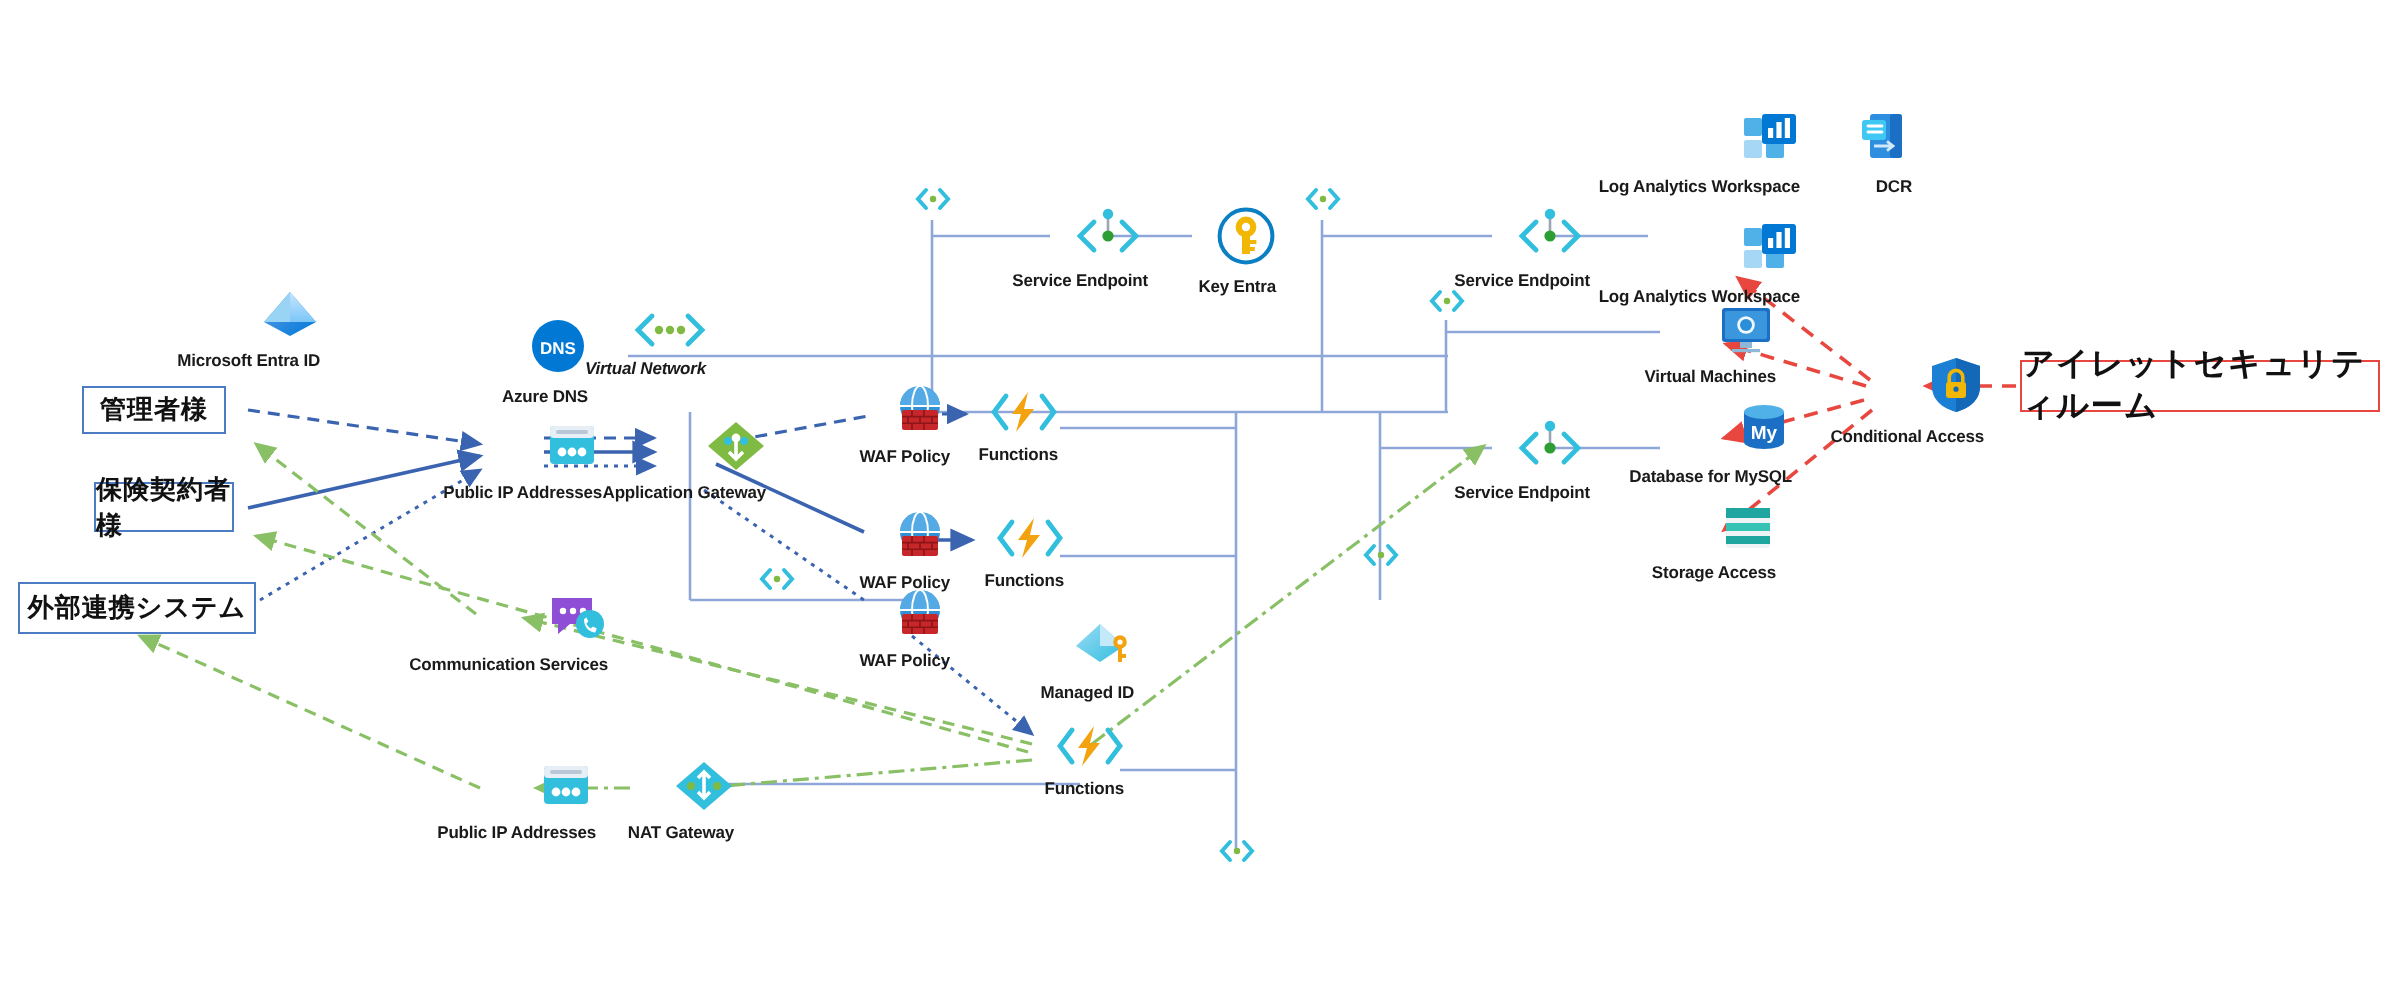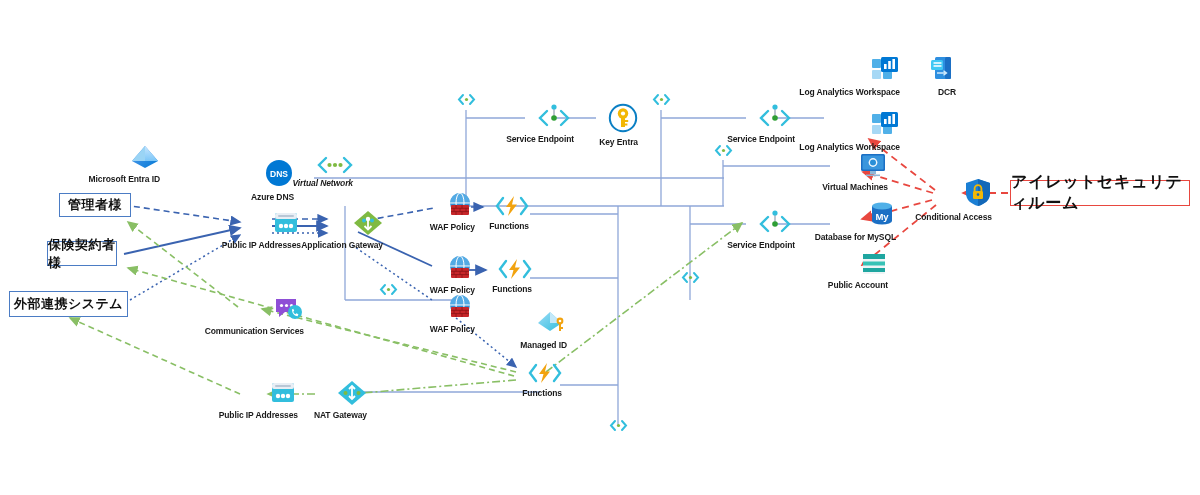--- a/index.html
+++ b/index.html
@@ -131,21 +131,21 @@
 
     <g stroke="#e8473f" stroke-width="1.8" fill="none" stroke-dasharray="7,5">
       <path d="M935,190 L869,139" marker-end="url(#ah-red)"></path>
       <path d="M933,193 L863,172" marker-end="url(#ah-red)"></path>
       <path d="M932,200 L862,219" marker-end="url(#ah-red)"></path>
       <path d="M936,205 L862,265" marker-end="url(#ah-red)"></path>
       <path d="M1008,193 L963,193" marker-end="url(#ah-red)"></path>
     </g>
   </svg>
 
-  <div class="actor" style="left:59px;top:193px;width:72px;height:24px;">管理者様</div>
+  <div class="actor" style="left:41px;top:193px;width:72px;height:24px;">管理者様</div>
   <div class="actor" style="left:47px;top:241px;width:70px;height:25px;">保険契約者様</div>
   <div class="actor" style="left:9px;top:291px;width:119px;height:26px;text-align:center;">外部連携システム</div>
 
   <div class="callout" style="left:1010px;top:180px;width:180px;height:26px;">アイレットセキュリティルーム</div>
 
   <div class="node" style="left:52px;top:144px;width:108px;">
     <span class="ic">
       <svg width="30" height="26" viewBox="0 0 30 26">
         <defs>
             <linearGradient id="gEntraA" x1="0" y1="0" x2="1" y2="1">
@@ -467,21 +467,21 @@
 
   <div class="node" style="left:812px;top:252px;width:76px;">
     <span class="ic">
       <svg width="28" height="24" viewBox="0 0 28 24">
         <rect x="3" y="2" width="22" height="20" rx="1.5" fill="#eef4f6"></rect>
         <rect x="3" y="2" width="22" height="5" fill="#1fa6a0"></rect>
         <rect x="3" y="9.5" width="22" height="4" fill="#37c2b6"></rect>
         <rect x="3" y="16" width="22" height="4" fill="#1fa6a0"></rect>
       </svg>
     </span>
-    <span class="lbl">Public Account</span>
+    <span class="lbl">Storage Access</span>
   </div>
 
   <div class="node" style="left:906px;top:178px;width:86px;">
     <span class="ic">
       <svg width="28" height="30" viewBox="0 0 28 30">
         <path d="M14 1 L26 5 v10 c0 7 -5 11 -12 13 C7 26 2 22 2 15 V5 Z" fill="#1b7fd4"></path>
         <path d="M14 1 L26 5 v10 c0 7 -5 11 -12 13 z" fill="#1368b8"></path>
         <rect x="9" y="13" width="10" height="8" rx="1.2" fill="#f2b705"></rect>
         <path d="M10.6 13 v-2.4 a3.4 3.4 0 0 1 6.8 0 V13" stroke="#f2b705" stroke-width="1.8" fill="none"></path>
         <circle cx="14" cy="16.6" r="1.3" fill="#1368b8"></circle>

